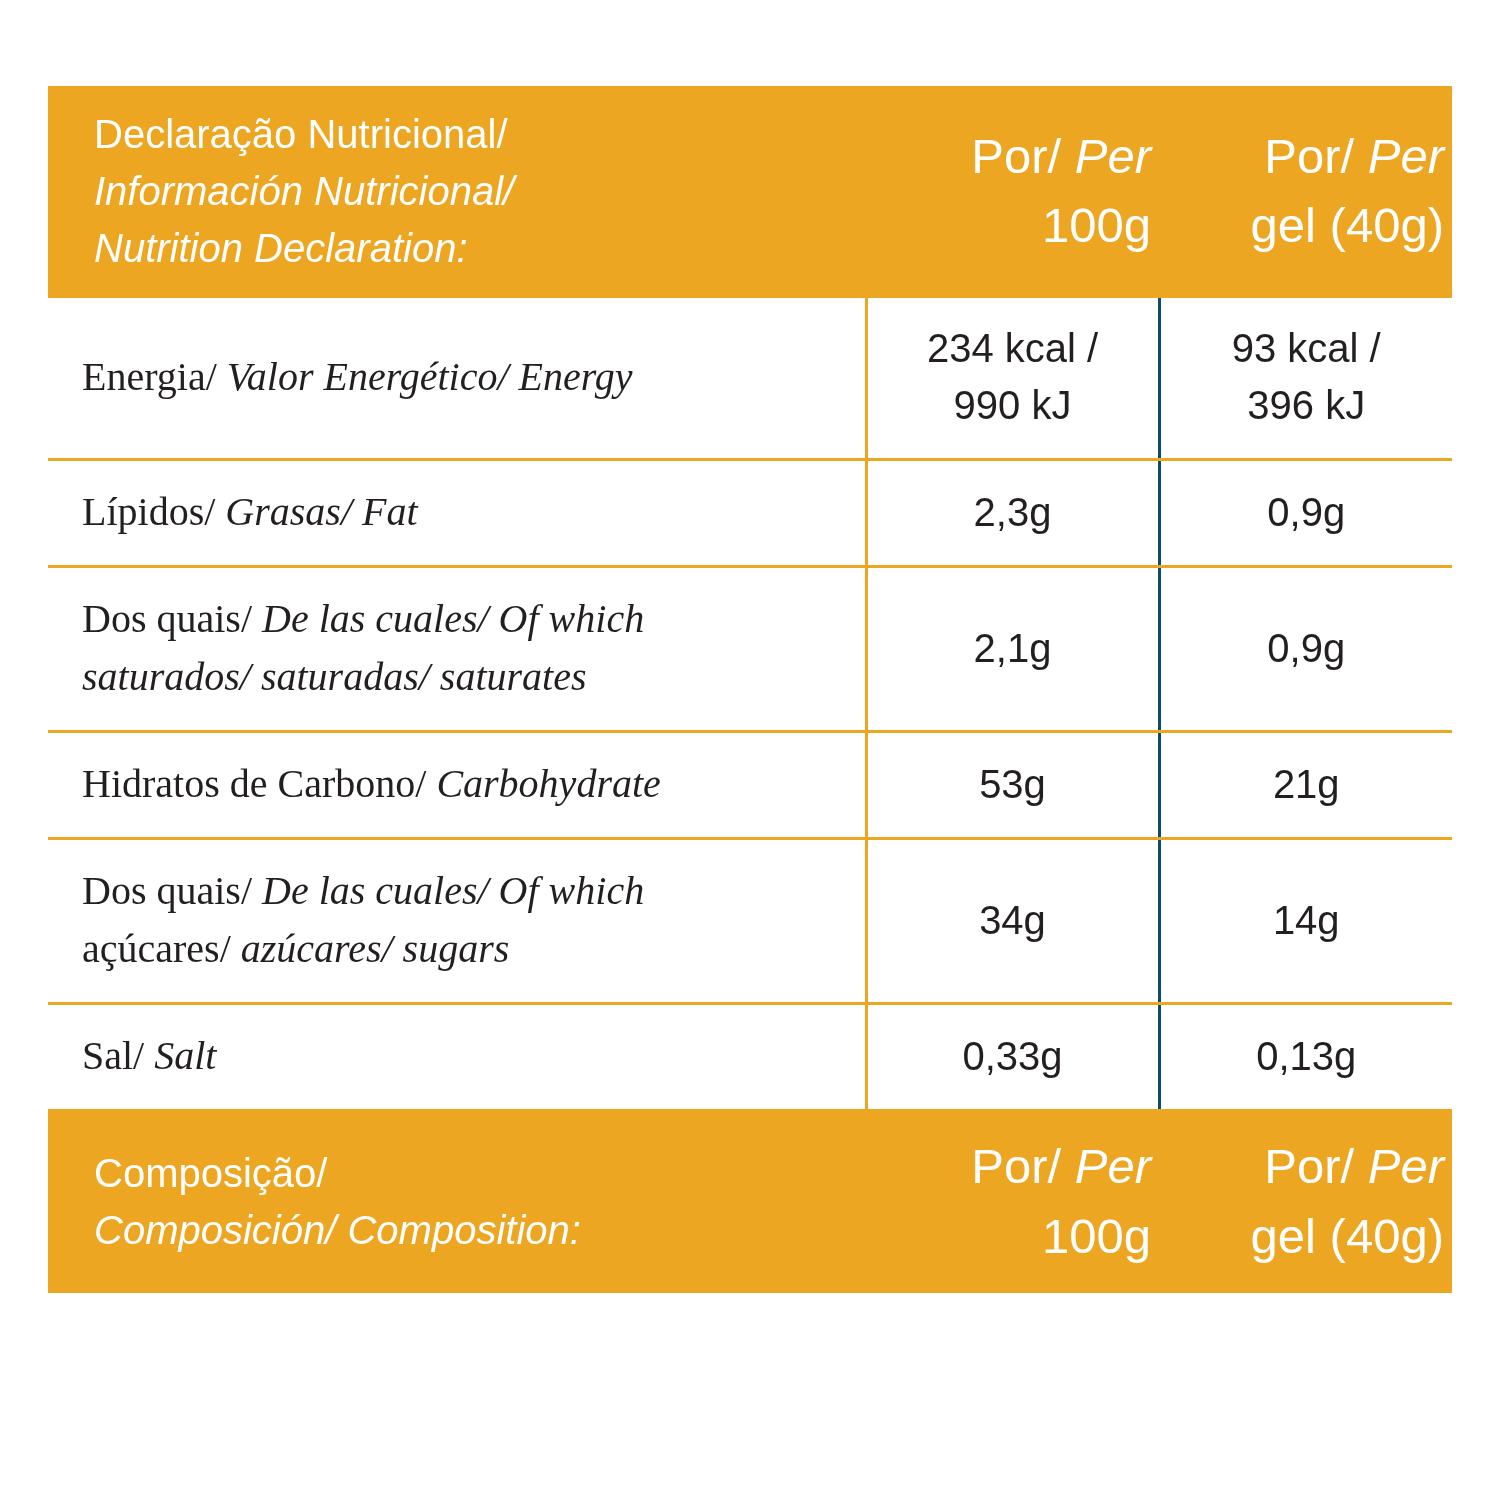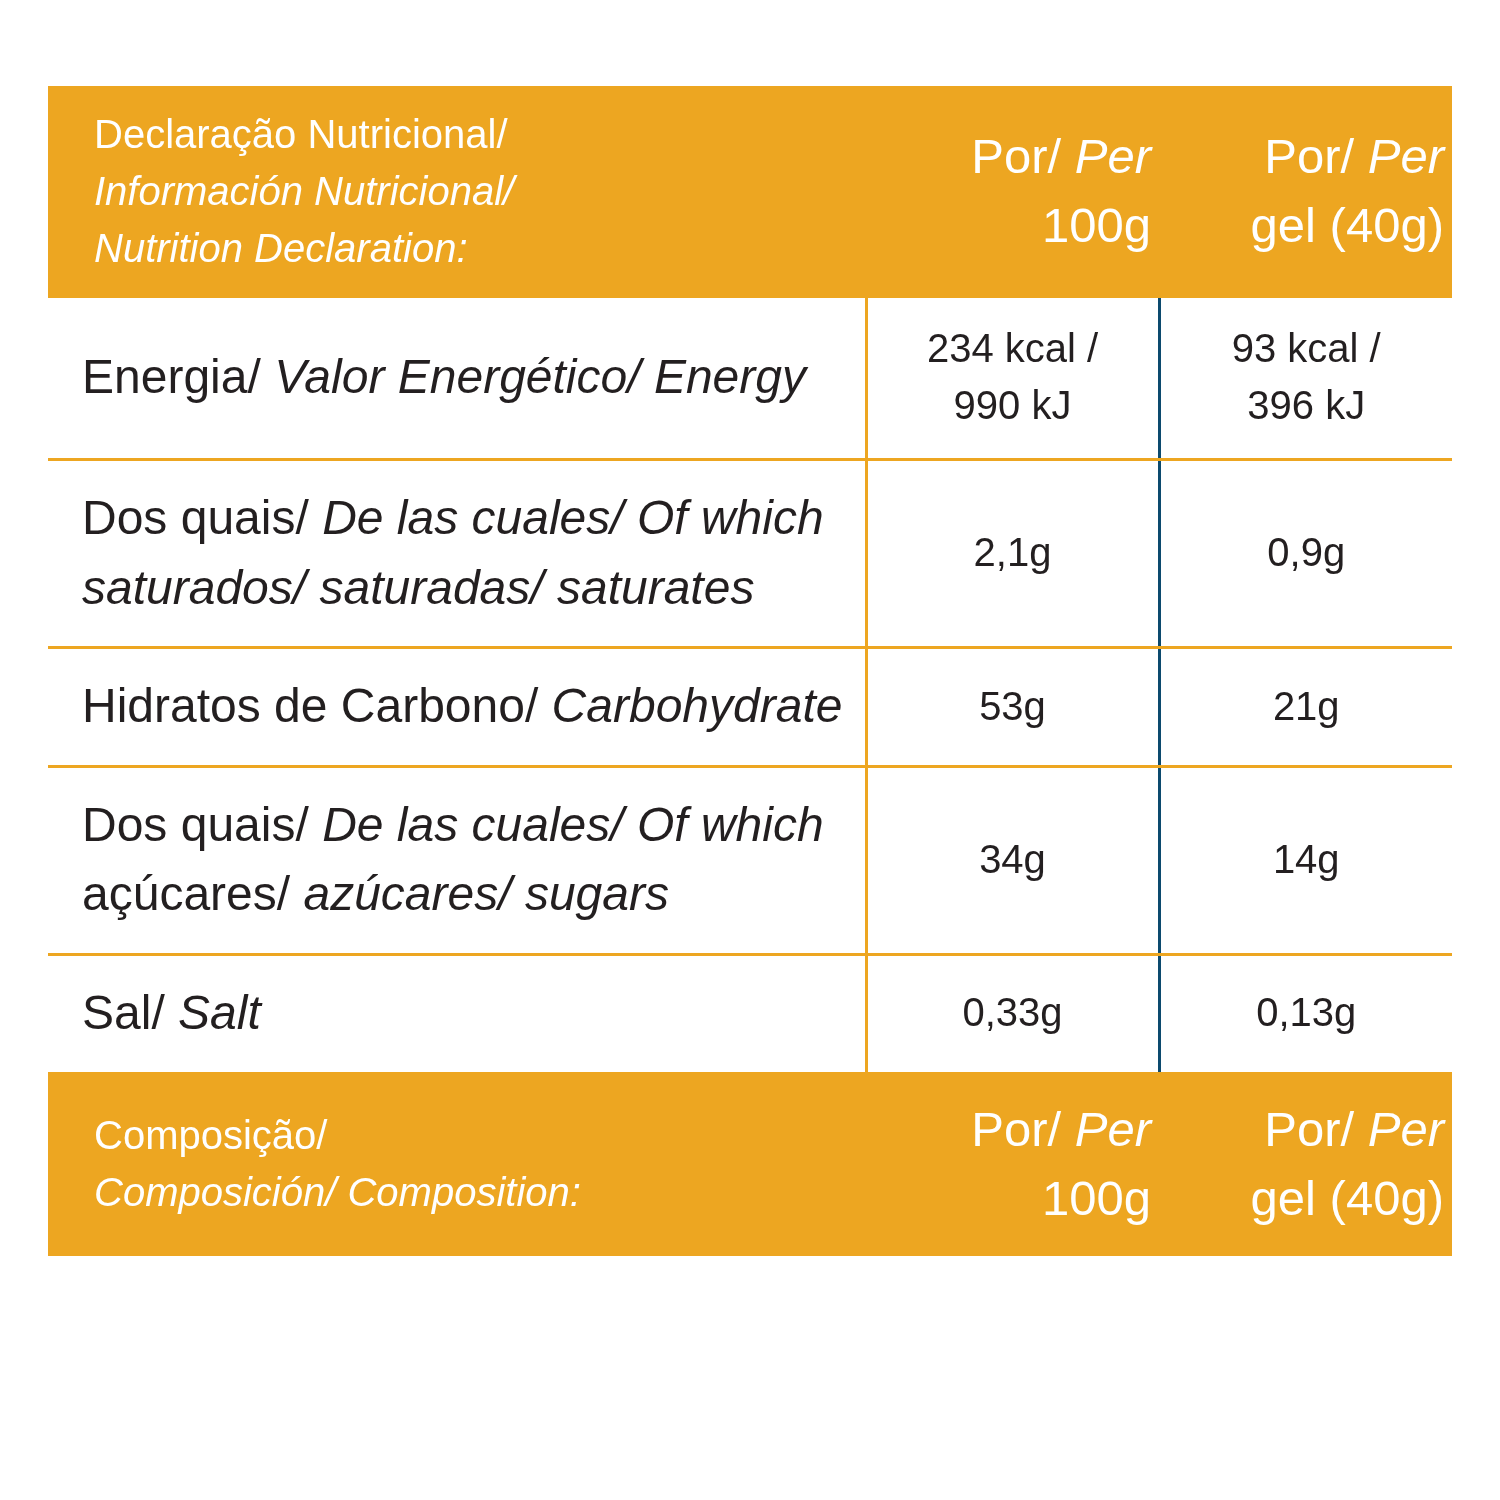--- a/index.html
+++ b/index.html
@@ -50,24 +50,25 @@
   }
   .ital { font-style: italic; }
 
   tr.data-row td {
     border-bottom: 3px solid #eda621;
     vertical-align: middle;
     background: #ffffff;
   }
   tr.data-row td.label {
     padding: 22px 12px 24px 34px;
-    font-size: 48px;
+    font-size: 40px;
     line-height: 1.45;
     text-align: left;
     border-right: 3px solid #eda621;
+    font-family: Liberation Serif, serif;
   }
   tr.data-row td.val {
     font-size: 40px;
     line-height: 1.42;
     text-align: center;
     padding: 22px 8px 24px 8px;
     border-right: 3px solid #0c4a6e;
   }
   tr.data-row td.val.last { border-right: none; }
 
@@ -110,20 +111,25 @@
         <td class="val">
           <span class="sub">234 kcal /</span>
           <span class="sub">990 kJ</span>
         </td>
         <td class="val last">
           <span class="sub">93 kcal /</span>
           <span class="sub">396 kJ</span>
         </td>
       </tr>
 
+      <tr class="data-row">
+        <td class="label"><span>Lípidos/ </span><span class="ital">Grasas/ Fat</span></td>
+        <td class="val">2,3g</td>
+        <td class="val last">0,9g</td>
+      </tr>
 
       <tr class="data-row">
         <td class="label">
           <span>Dos quais/ </span><span class="ital">De las cuales/ Of which</span>
           <span class="sub ital">saturados/ saturadas/ saturates</span>
         </td>
         <td class="val">2,1g</td>
         <td class="val last">0,9g</td>
       </tr>
 

